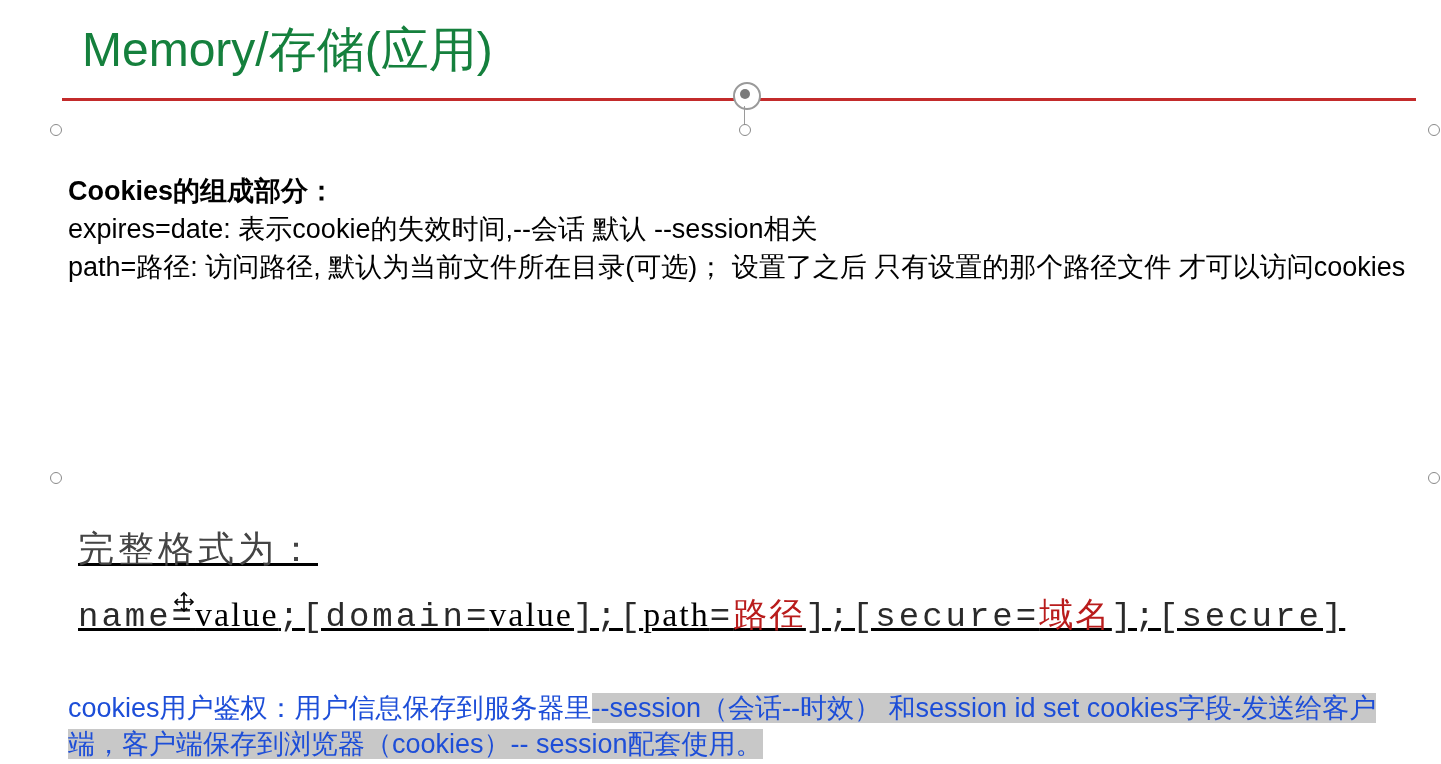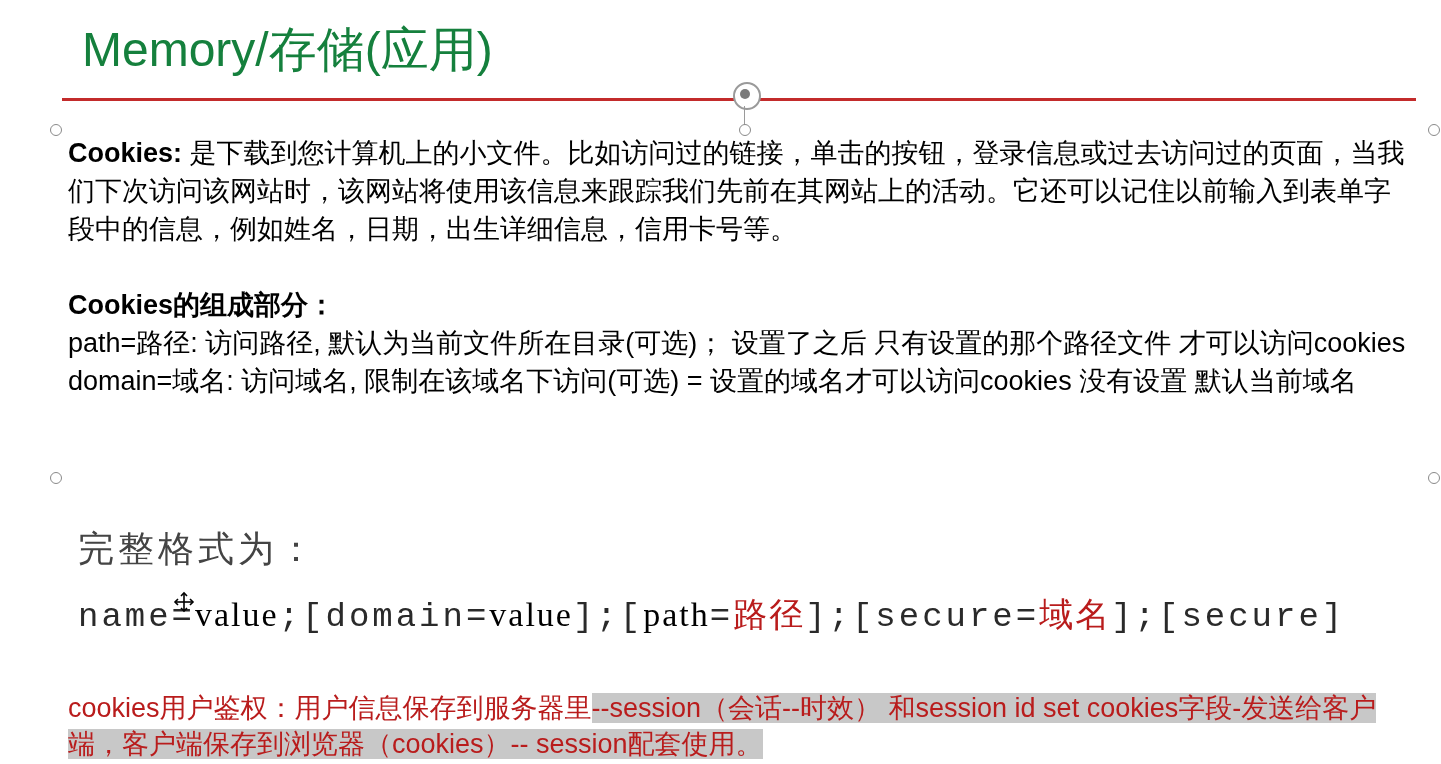--- a/index.html
+++ b/index.html
@@ -90,20 +90,21 @@
   .textbox .bold { font-weight: 700; }
   .textbox p { margin: 0; }
   .gap { height: 38px; }
 
   
   .formatbox {
     position: absolute;
     left: 78px;
     top: 525px;
     right: 40px;
+    text-decoration: underline;
   }
   .format-title {
     font-family: "SimSun", "Songti SC", serif;
     font-size: 36px;
     color: #444;
     letter-spacing: 4px;
   }
   .format-line {
     margin-top: 18px;
     font-family: "Consolas", "Courier New", monospace;
@@ -127,21 +128,21 @@
   .move-cursor svg { display:block; }
 
   
   .bottomtext {
     position: absolute;
     left: 68px;
     top: 690px;
     right: 28px;
     font-size: 27px;
     line-height: 36px;
-    color: #b91c1c;
+    color: #1d4ed8;
   }
   .sel {
     background: #c8c8c8;
   }
 </style>
 </head>
 <body>
 
 <div class="slide">
 
@@ -151,28 +152,24 @@
   <div class="rot-outer"></div>
   <div class="rot-inner"></div>
   <div class="rot-line"></div>
   <div class="handle h-tl"></div>
   <div class="handle h-tc"></div>
   <div class="handle h-tr"></div>
   <div class="handle h-ml"></div>
   <div class="handle h-mr"></div>
 
   <div class="textbox">
-    <p>
-      <span class="bold">Cookies:</span>
-      <span>是下载到您计算机上的小文件。比如访问过的链接，单击的按钮，登录信息或过去访问过的页面，当我们下次访问该网站时，该网站将使用该信息来跟踪我们先前在其网站上的活动。它还可以记住以前输入到表单字段中的信息，例如姓名，日期，出生详细信息，信用卡号等。</span>
-    </p>
     <div class="gap"></div>
     <p class="bold">Cookies的组成部分：</p>
+    <p>expires=date: 表示cookie的失效时间,--会话 默认 --session相关</p>
     <p>path=路径: 访问路径, 默认为当前文件所在目录(可选)；  设置了之后 只有设置的那个路径文件 才可以访问cookies</p>
-    <p>domain=域名: 访问域名, 限制在该域名下访问(可选) =  设置的域名才可以访问cookies  没有设置 默认当前域名</p>
   </div>
 
   <div class="formatbox">
     <div class="format-title">完整格式为：</div>
     <div class="format-line">
       <span>name=</span><span class="kw">value</span><span>;[domain=</span><span class="kw">value</span><span>];[</span><span class="kw">path</span><span>=</span><span class="zh">路径</span><span>];[secure=</span><span class="zh">域名</span><span>];[secure]</span>
     </div>
   </div>
 
   <div class="move-cursor">

